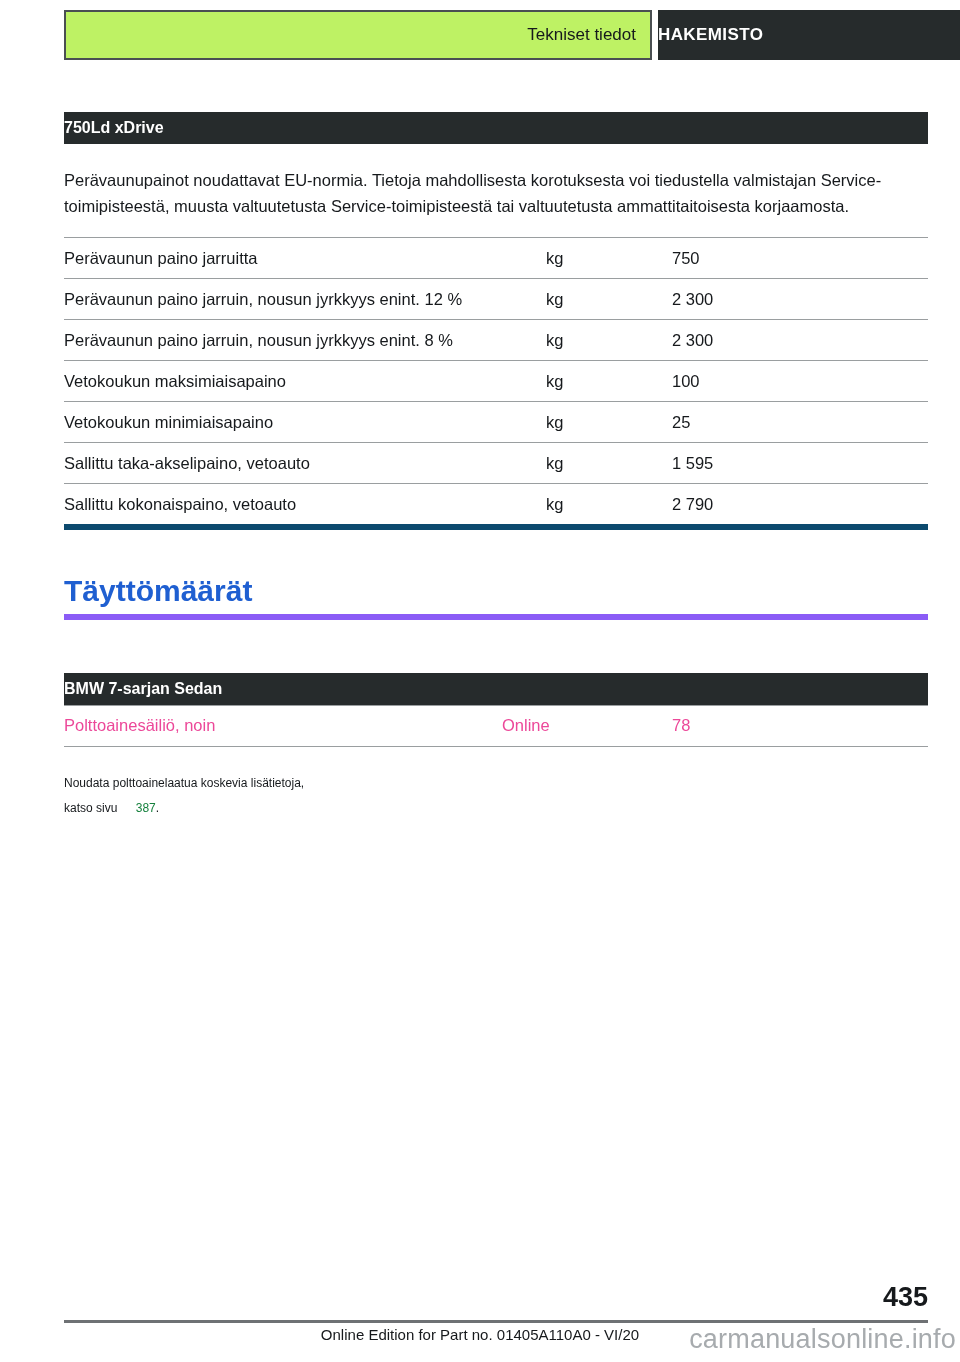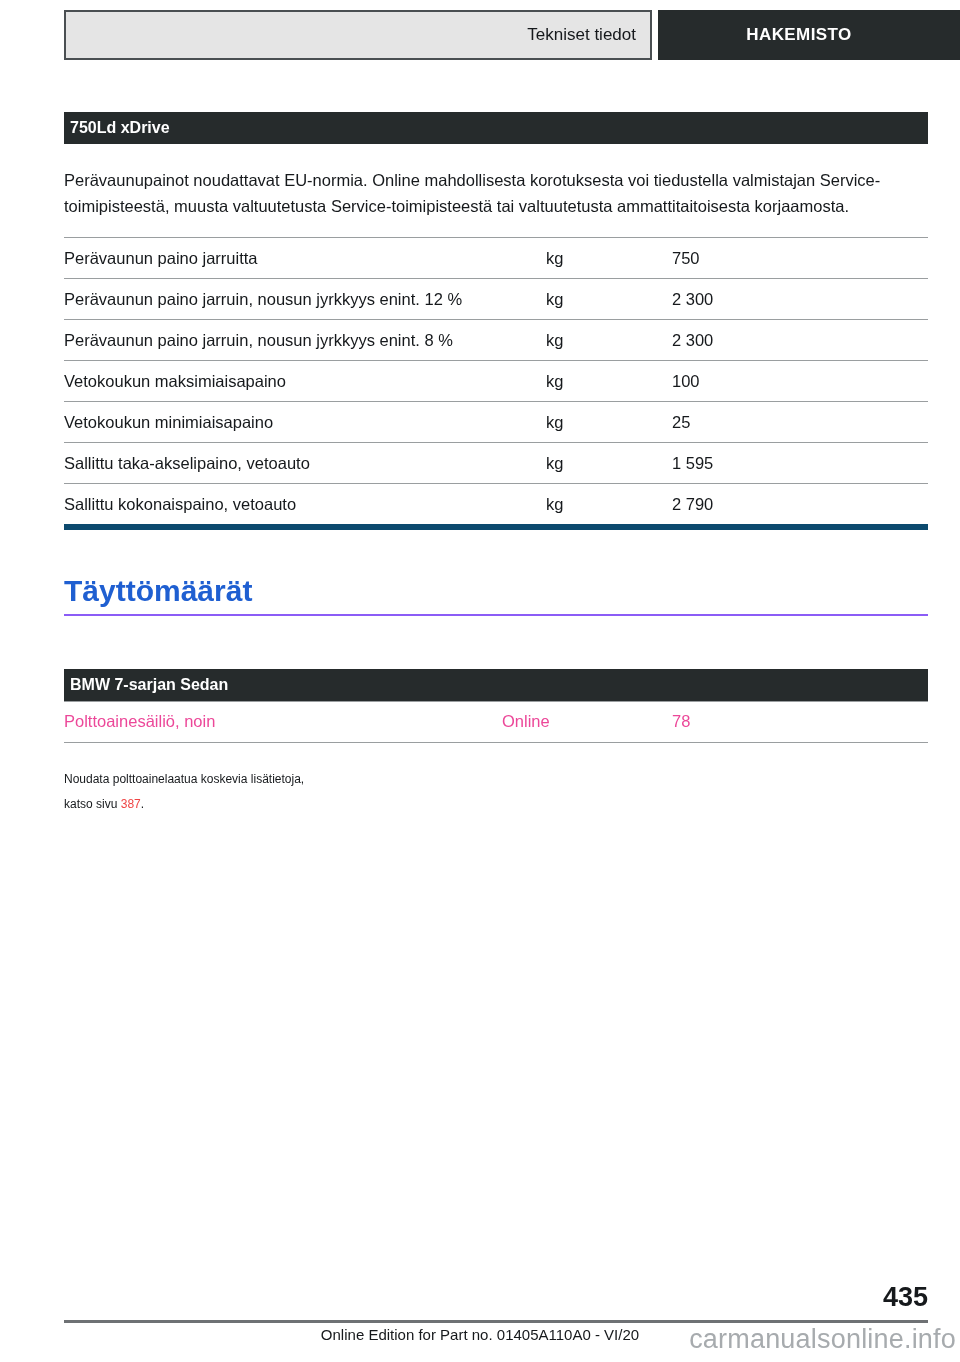--- a/index.html
+++ b/index.html
@@ -23,41 +23,40 @@
     top: 10px;
     width: 960px;
     height: 52px;
   }
   .tab-white {
     position: absolute;
     left: 64px;
     top: 0;
     width: 588px;
     height: 50px;
-    background: #e5e5e5;
+    background: #bef264;
     border: 2px solid #4a4f52;
     box-sizing: border-box;
     display: flex;
     align-items: center;
     justify-content: flex-end;
     padding-right: 14px;
     font-size: 17px;
     color: #16191c;
   }
   .tab-dark {
     position: absolute;
     left: 658px;
     top: 0;
     width: 302px;
     height: 50px;
     background: #262b2c;
     box-sizing: border-box;
     display: flex;
     align-items: center;
-    justify-content: center;
     padding-right: 20px;
     font-size: 17px;
     font-weight: bold;
     color: #ffffff;
     letter-spacing: 0.4px;
   }
 
   
   .content {
     position: absolute;
@@ -67,21 +66,20 @@
   }
 
   
   .section-bar {
     background: #262b2c;
     color: #ffffff;
     font-size: 16px;
     font-weight: bold;
     height: 32px;
     line-height: 32px;
-    padding-left: 6px;
     box-sizing: border-box;
   }
 
   .intro-text {
     font-size: 16.5px;
     line-height: 26px;
     padding-top: 6px;
     padding-bottom: 2px;
     color: #16191c;
   }
@@ -122,34 +120,35 @@
   td.f-unit  { width: 170px; }
   td.f-value { width: 256px; margin-left: 40px; }
 
   
   .blue-heading {
     margin-top: 44px;
     font-size: 30px;
     font-weight: bold;
     color: #1f5fd1;
     padding-bottom: 6px;
-    border-bottom: 2px solid #8b5cf6;
+    border-bottom: 6px solid #8b5cf6;
     line-height: 34px;
   }
 
   .spacer-after-heading { height: 28px; }
 
   .note {
     margin-top: 24px;
     font-size: 12px;
     line-height: 25px;
     color: #16191c;
   }
   .note .pagelink {
-    color: #ef4444;
+    color: #15803d;
+    margin-left: 15px;
   }
 
   
   .footer {
     position: absolute;
     left: 0;
     top: 1282px;
     width: 960px;
     height: 80px;
   }
@@ -201,21 +200,21 @@
     <span>HAKEMISTO</span>
   </div>
 </div>
 
 <div class="content">
 
   <div class="section-bar">
     <span>750Ld xDrive</span>
   </div>
 
-  <p class="intro-text">Perävaunupainot noudattavat EU-normia. Online mahdollisesta korotuksesta voi tiedustella valmistajan Service-toimipisteestä, muusta valtuutetusta Service-toimipisteestä tai valtuutetusta ammattitaitoisesta korjaamosta.</p>
+  <p class="intro-text">Perävaunupainot noudattavat EU-normia. Tietoja mahdollisesta korotuksesta voi tiedustella valmistajan Service-toimipisteestä, muusta valtuutetusta Service-toimipisteestä tai valtuutetusta ammattitaitoisesta korjaamosta.</p>
 
   <table class="spec">
     <tbody>
       <tr>
         <td class="c-label">Perävaunun paino jarruitta</td>
         <td class="c-unit">kg</td>
         <td class="c-value">750</td>
       </tr>
       <tr>
         <td class="c-label">Perävaunun paino jarruin, nousun jyrkkyys enint. 12 %</td>

